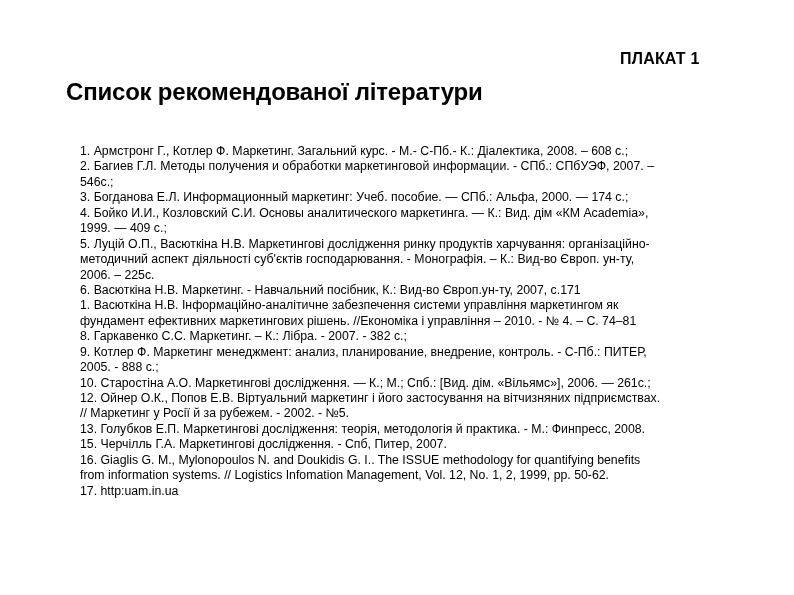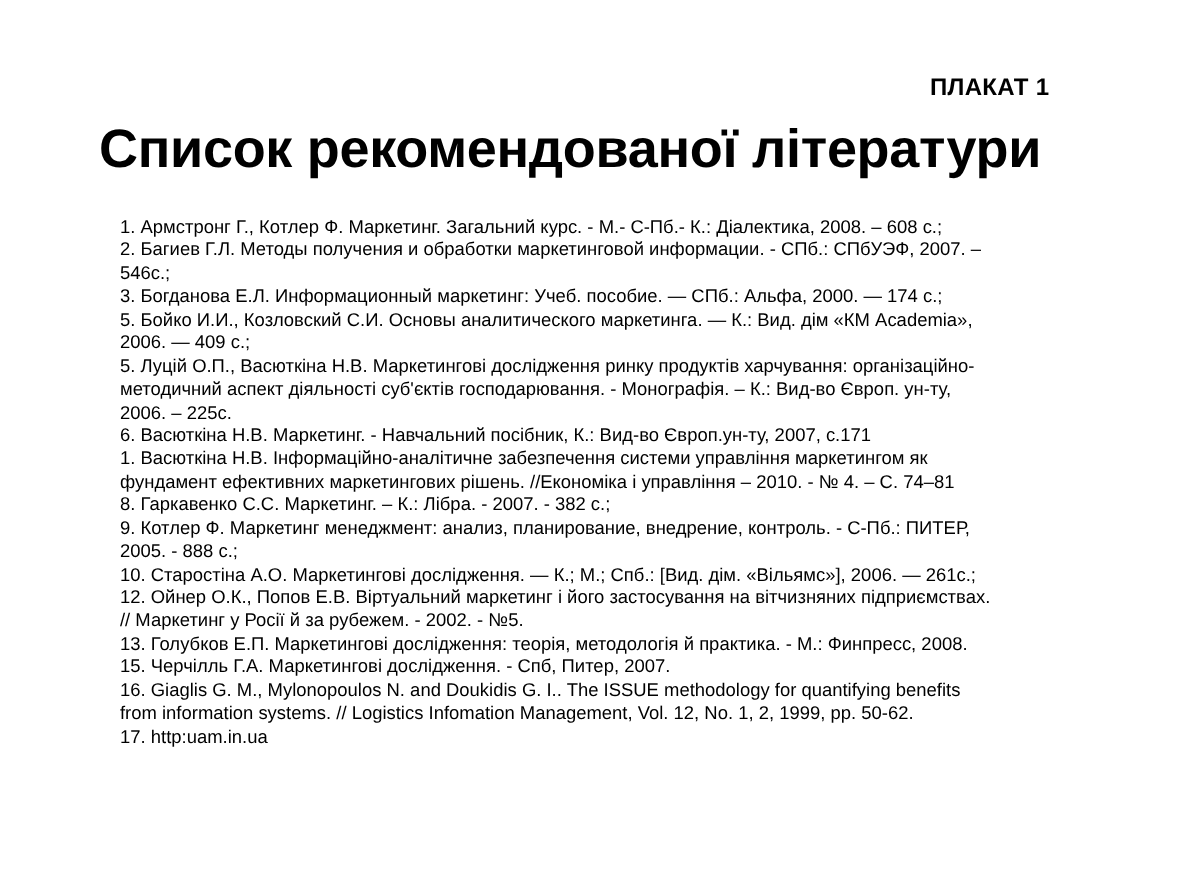--- a/index.html
+++ b/index.html
@@ -27,21 +27,21 @@
       left: 620px;
       font-size: 16px;
       font-weight: bold;
       letter-spacing: 0.2px;
       white-space: nowrap;
     }
     .slide-title {
       position: absolute;
       top: 78px;
       left: 66px;
-      font-size: 36px;
+      font-size: 24px;
       font-weight: bold;
       white-space: nowrap;
       letter-spacing: -0.2px;
     }
     .refs {
       position: absolute;
       top: 144px;
       left: 80px;
       width: 680px;
       font-size: 12.3px;
@@ -65,22 +65,22 @@
       <span class="ref-line">1. Армстронг Г., Котлер Ф. Маркетинг. Загальний курс. -  М.- С-Пб.- К.: Діалектика, 2008. – 608 с.;</span>
     </div>
     <div>
       <span class="ref-line">2. Багиев Г.Л. Методы получения и обработки маркетинговой информации. - СПб.: СПбУЭФ, 2007. –</span>
       <span class="ref-line">546с.;</span>
     </div>
     <div>
       <span class="ref-line">3. Богданова Е.Л. Информационный маркетинг: Учеб. пособие. — СПб.: Альфа, 2000. — 174 с.;</span>
     </div>
     <div>
-      <span class="ref-line">5. Бойко И.И., Козловский С.И. Основы аналитического маркетинга. — К.: Вид. дім «КМ Academia»,</span>
-      <span class="ref-line">2006. — 409 с.;</span>
+      <span class="ref-line">4. Бойко И.И., Козловский С.И. Основы аналитического маркетинга. — К.: Вид. дім «КМ Academia»,</span>
+      <span class="ref-line">1999. — 409 с.;</span>
     </div>
     <div>
       <span class="ref-line">5. Луцій О.П., Васюткіна Н.В. Маркетингові дослідження ринку продуктів харчування: організаційно-</span>
       <span class="ref-line">методичний аспект діяльності суб'єктів господарювання. -  Монографія. – К.: Вид-во Європ. ун-ту,</span>
       <span class="ref-line">2006. – 225с.</span>
     </div>
     <div>
       <span class="ref-line">6. Васюткіна Н.В. Маркетинг. - Навчальний посібник, К.: Вид-во Європ.ун-ту, 2007, с.171</span>
     </div>
     <div>

